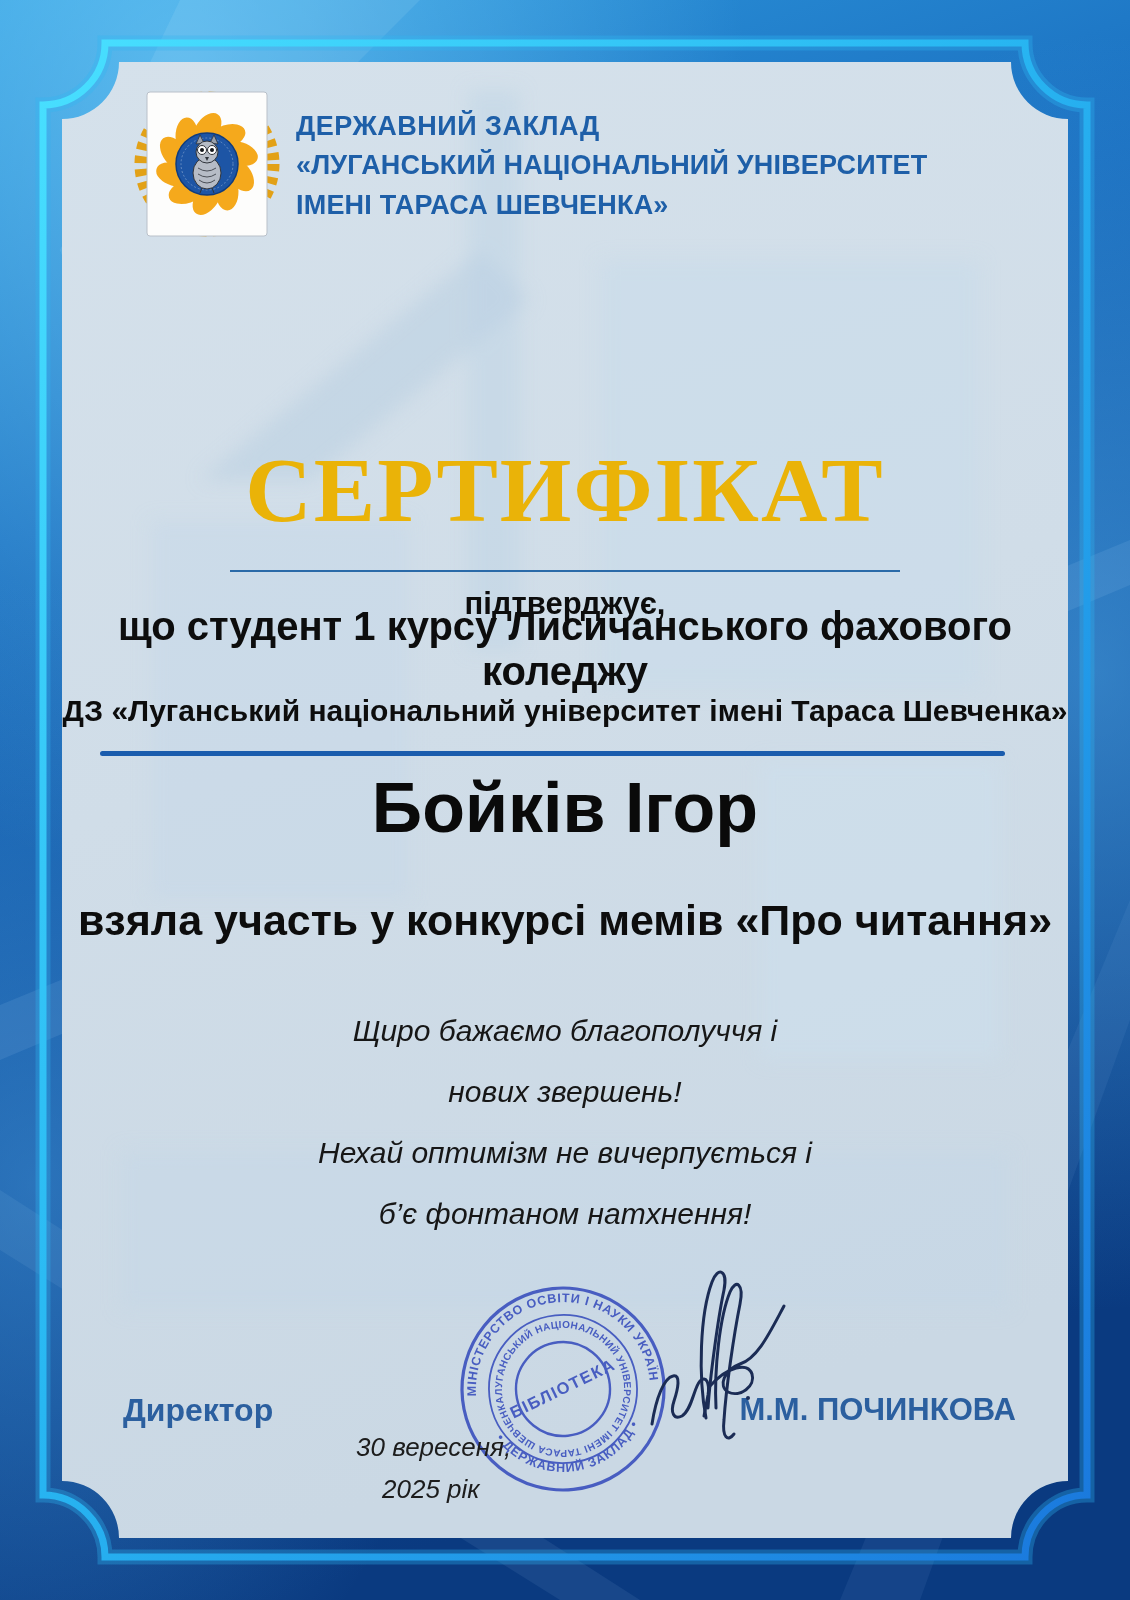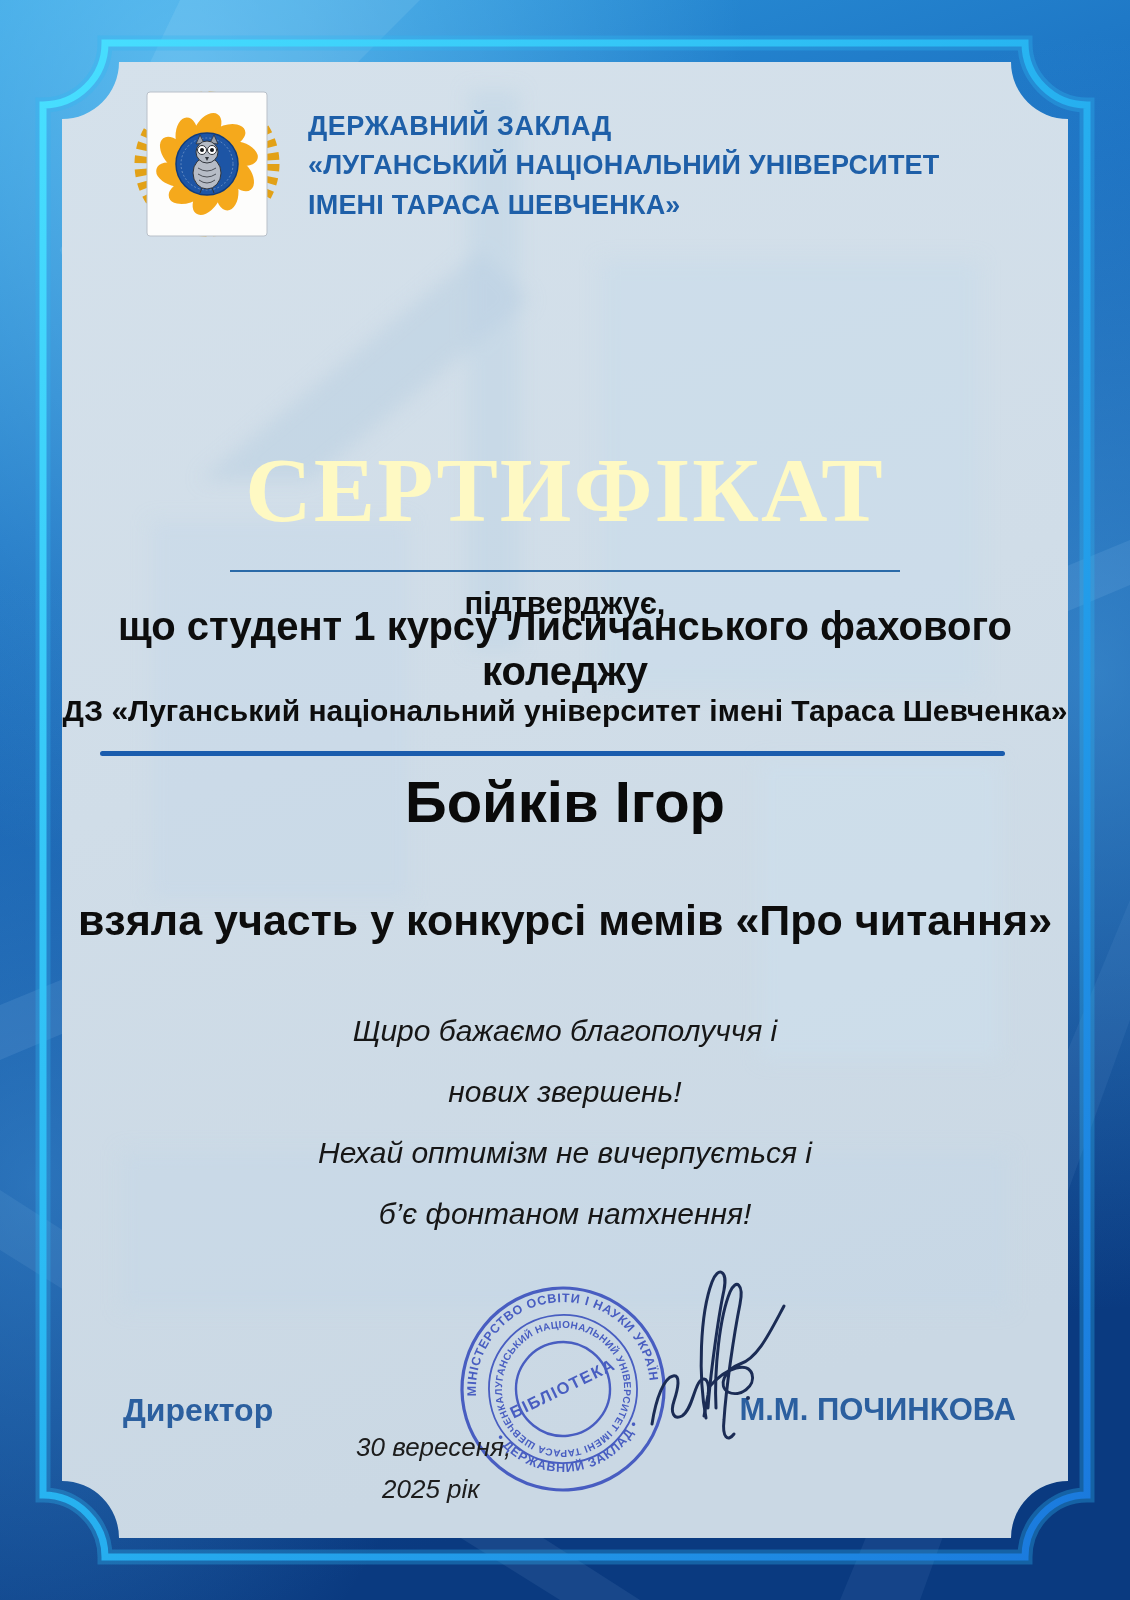--- a/index.html
+++ b/index.html
@@ -1,32 +1,32 @@
 <!DOCTYPE html>
 <html><head>
 <meta charset="utf-8">
 <style>
   html,body{margin:0;padding:0;background:#0a3a80;}
   .stage{position:relative;width:1130px;height:1600px;overflow:hidden;
          font-family:"Liberation Sans",sans-serif;}
   .stage svg.bg{position:absolute;left:0;top:0;z-index:0;}
   .abs{position:absolute;z-index:4;}
   .center{left:62px;right:62px;text-align:center;}
-  .org-header{position:absolute;left:122px;top:86px;display:flex;align-items:center;gap:16px;z-index:4;}
+  .org-header{position:absolute;left:122px;top:86px;display:flex;align-items:center;gap:4px;z-index:4;}
   .org-lines{display:flex;flex-direction:column;justify-content:center;}
   .org-line1{font-size:27px;font-weight:600;color:#1e5fa8;letter-spacing:.5px;line-height:38px;}
   .org-line2,.org-line3{font-size:27px;font-weight:600;color:#1e5fa8;letter-spacing:.2px;line-height:40px;}
   .cert-title{top:440px;font-family:"Liberation Serif",serif;font-weight:700;
-              font-size:92px;color:#fef9c3;letter-spacing:2px;line-height:1.1;}
+              font-size:92px;color:#eab308;letter-spacing:2px;line-height:1.1;}
   .title-rule{position:absolute;left:230px;top:570px;width:670px;height:2px;background:#2a6aa8;z-index:4;}
   .confirm{top:586px;font-size:31px;font-weight:700;color:#0d0d0d;}
   .body1{top:604px;font-size:40px;font-weight:700;color:#0d0d0d;text-align:center;}
   .body2{top:694px;font-size:30px;font-weight:700;color:#0d0d0d;}
   .divider{position:absolute;left:100px;top:751px;width:905px;height:5px;background:#1a5cad;border-radius:3px;z-index:4;}
-  .recipient{top:768px;font-size:58px;font-weight:700;color:#0a0a0a;}
+  .recipient{top:768px;font-size:70px;font-weight:700;color:#0a0a0a;}
   .participation{top:896px;font-size:43px;font-weight:700;color:#0d0d0d;}
   .wishes{top:1000px;font-style:italic;font-size:30px;color:#161616;line-height:61px;font-weight:400;}
   .director{position:absolute;left:123px;top:1392px;font-size:32px;font-weight:700;color:#2b5f9f;z-index:4;}
   .sig-name{position:absolute;right:114px;top:1392px;font-size:31px;font-weight:700;color:#2b5f9f;z-index:4;}
   .date1{position:absolute;left:356px;top:1432px;font-style:italic;font-size:26px;color:#1c1c1c;z-index:5;}
   .date2{position:absolute;left:382px;top:1474px;font-style:italic;font-size:26px;color:#1c1c1c;z-index:5;}
   .stamp{position:absolute;left:456px;top:1282px;z-index:3;}
   .signature{position:absolute;left:636px;top:1256px;z-index:4;}
 </style>
 </head>

